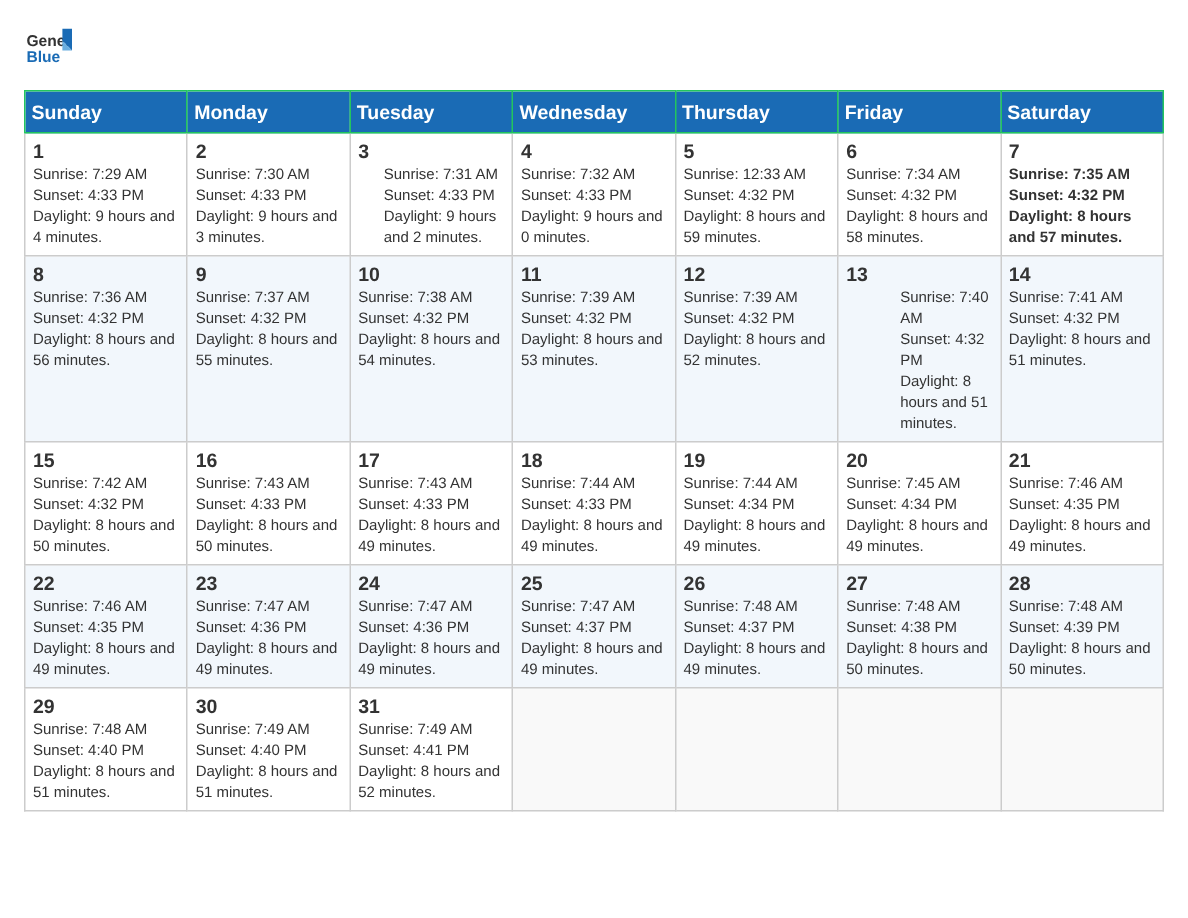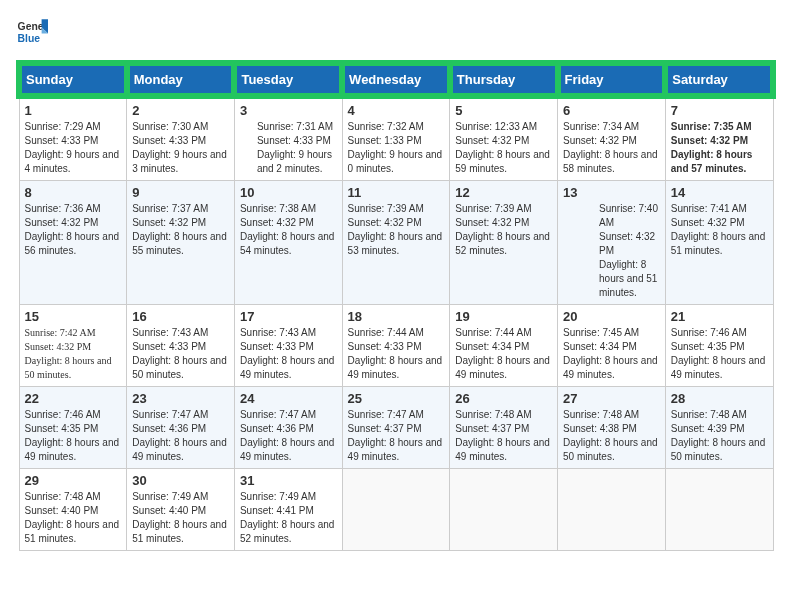--- a/index.html
+++ b/index.html
@@ -33,21 +33,21 @@
       border-collapse: collapse;
       border: 1px solid #ccc;
     }
     .calendar th {
       background: #1a6bb5;
       color: #fff;
       font-size: 13px;
       font-weight: bold;
       padding: 6px 4px;
       text-align: left;
-      border: 6px solid #22c55e;
+      border: 1px solid #22c55e;
     }
     .calendar td {
       vertical-align: top;
       border: 1px solid #ccc;
       padding: 4px 5px;
       font-size: 10.5px;
       color: #333;
       width: calc(100% / 7);
       min-height: 80px;
       background: #fff;
@@ -119,21 +119,21 @@
         </td>
         <td>
           <span class="day-number">3</span>
           <div class="day-info" style="white-space: pre-line; margin-left: 17px;">Sunrise: 7:31 AM
 Sunset: 4:33 PM
 Daylight: 9 hours and 2 minutes.</div>
         </td>
         <td>
           <span class="day-number">4</span>
           <div class="day-info" style="white-space: pre-line;">Sunrise: 7:32 AM
-Sunset: 1:33 PM
+Sunset: 4:33 PM
 Daylight: 9 hours and 0 minutes.</div>
         </td>
         <td>
           <span class="day-number">5</span>
           <div class="day-info" style="white-space: pre-line;">Sunrise: 12:33 AM
 Sunset: 4:32 PM
 Daylight: 8 hours and 59 minutes.</div>
         </td>
         <td>
           <span class="day-number">6</span>
@@ -188,21 +188,21 @@
         <td>
           <span class="day-number">14</span>
           <div class="day-info" style="white-space: pre-line;">Sunrise: 7:41 AM
 Sunset: 4:32 PM
 Daylight: 8 hours and 51 minutes.</div>
         </td>
       </tr>
       <tr>
         <td>
           <span class="day-number">15</span>
-          <div class="day-info" style="white-space: pre-line; font-family: Liberation Serif, serif;">Sunrise: 7:42 AM
+          <div class="day-info" style="white-space: pre-line;">Sunrise: 7:42 AM
 Sunset: 4:32 PM
 Daylight: 8 hours and 50 minutes.</div>
         </td>
         <td>
           <span class="day-number">16</span>
           <div class="day-info" style="white-space: pre-line;">Sunrise: 7:43 AM
 Sunset: 4:33 PM
 Daylight: 8 hours and 50 minutes.</div>
         </td>
         <td>

